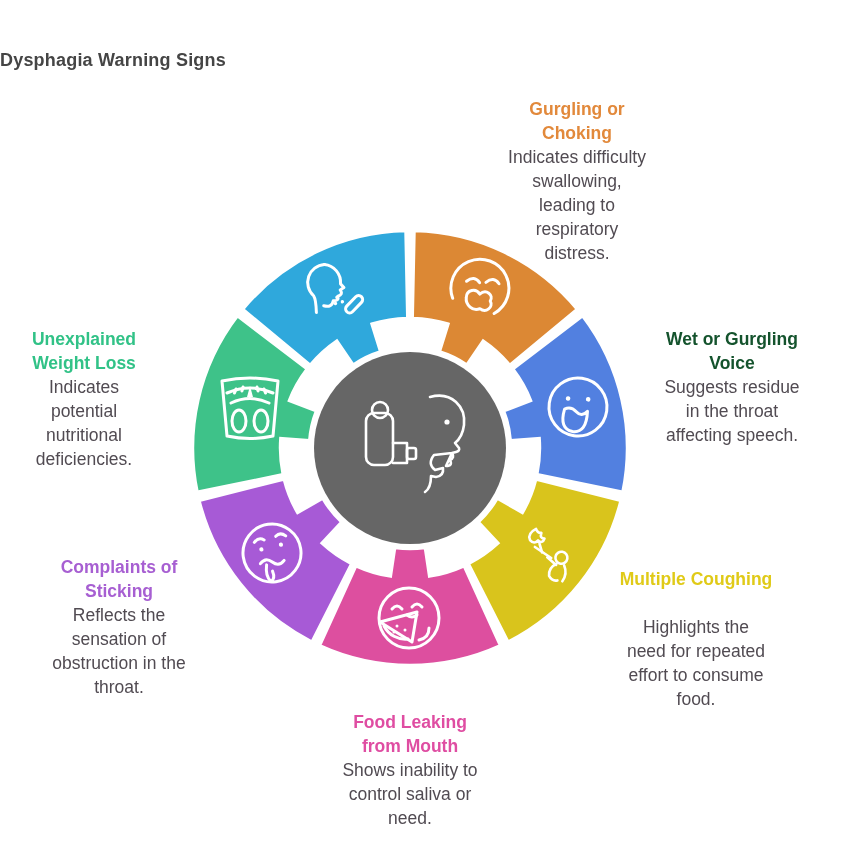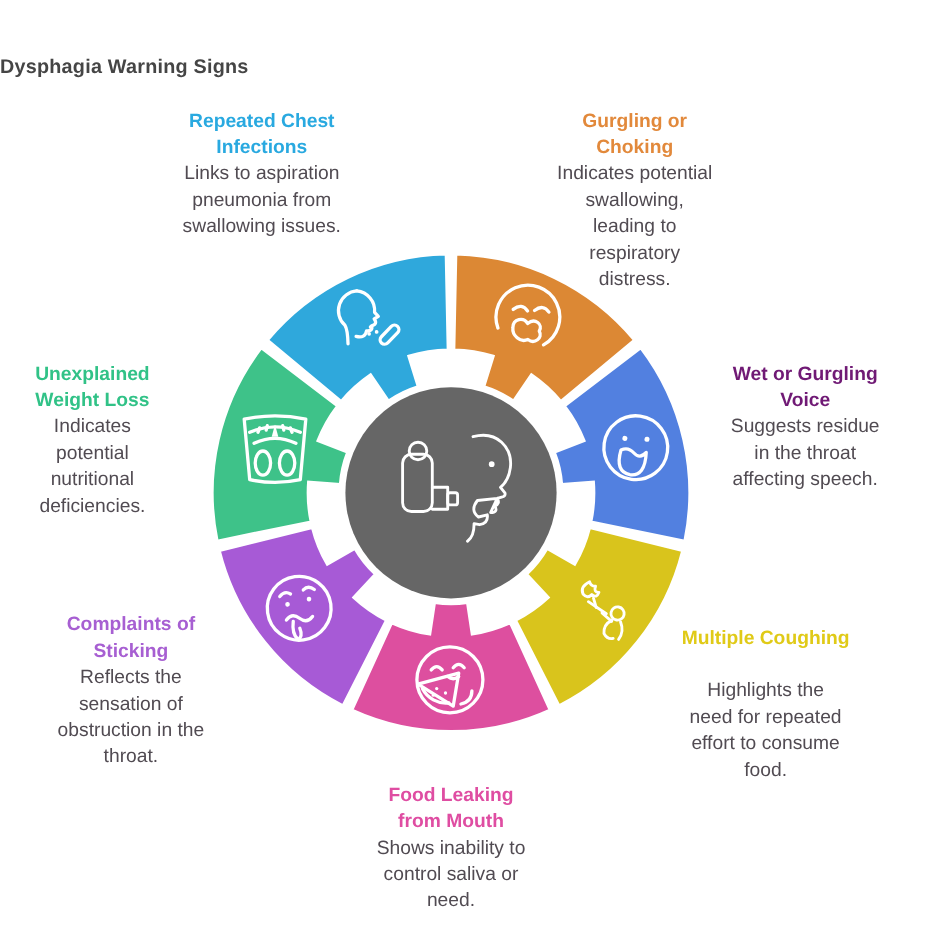--- a/index.html
+++ b/index.html
@@ -108,29 +108,29 @@
         <path class="dot" d="M 0 -22 L -3 -11 L 3 -11 Z" stroke="none"></path>
         <ellipse cx="-11" cy="13" rx="7" ry="11"></ellipse>
         <ellipse cx="11" cy="13" rx="7" ry="11"></ellipse>
       </g>
     </g>
   </svg>
 
   <div class="label" style="left:482px;top:97px;width:190px;">
     <div class="heading" style="color: rgb(226, 137, 59);">Gurgling or
 Choking</div>
-    <div class="body">Indicates potential
+    <div class="body">Indicates difficulty
 swallowing,
 leading to
 respiratory
 distress.</div>
   </div>
 
   <div class="label" style="left:631px;top:327px;width:202px;">
-    <div class="heading" style="color: #701a75;">Wet or Gurgling
+    <div class="heading" style="color: #14532d;">Wet or Gurgling
 Voice</div>
     <div class="body">Suggests residue
 in the throat
 affecting speech.</div>
   </div>
 
   <div class="label" style="left:597px;top:567px;width:198px;">
     <div class="heading" style="color: rgb(224, 202, 23);">Multiple Coughing</div>
     <div class="body">Highlights the
 need for repeated
@@ -157,21 +157,14 @@
 
   <div class="label" style="left:20px;top:555px;width:198px;">
     <div class="heading" style="color: rgb(167, 95, 210);">Complaints of
 Sticking</div>
     <div class="body">Reflects the
 sensation of
 obstruction in the
 throat.</div>
   </div>
 
-  <div class="label" style="left:126px;top:97px;width:224px;">
-    <div class="heading" style="color: rgb(41, 169, 224);">Repeated Chest
-Infections</div>
-    <div class="body">Links to aspiration
-pneumonia from
-swallowing issues.</div>
-  </div>
 
 </div>
 
 </body></html>

